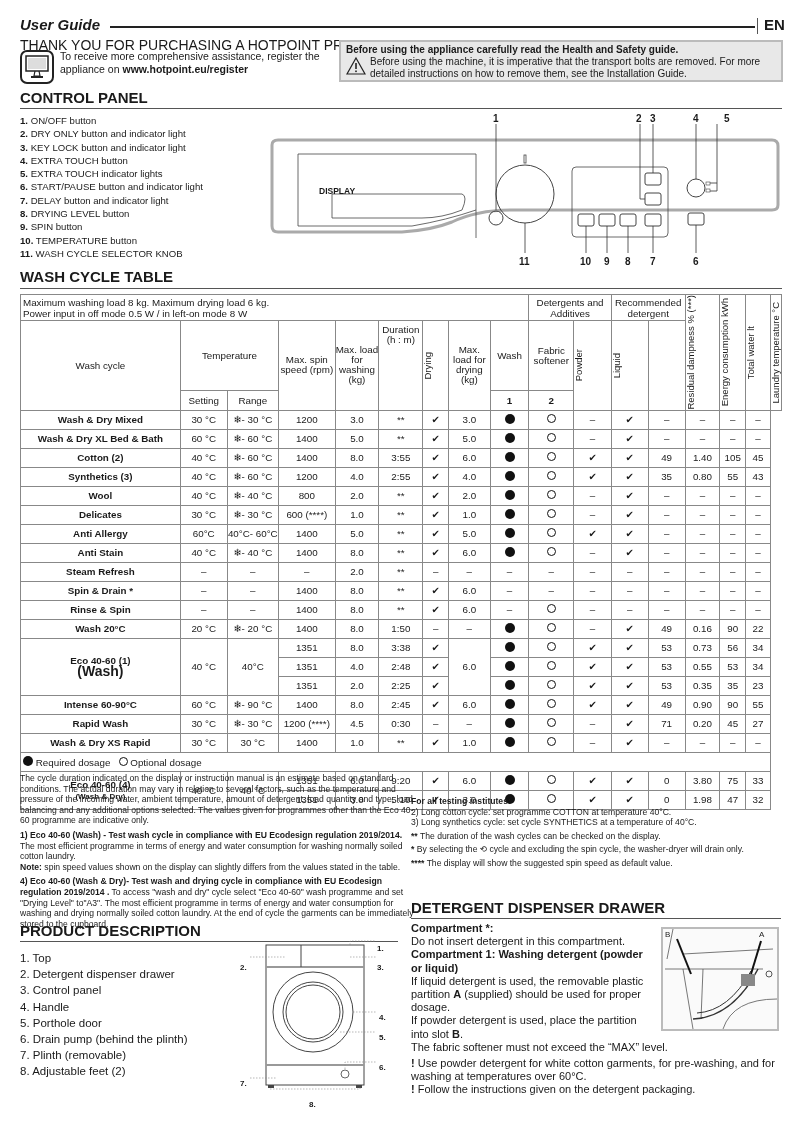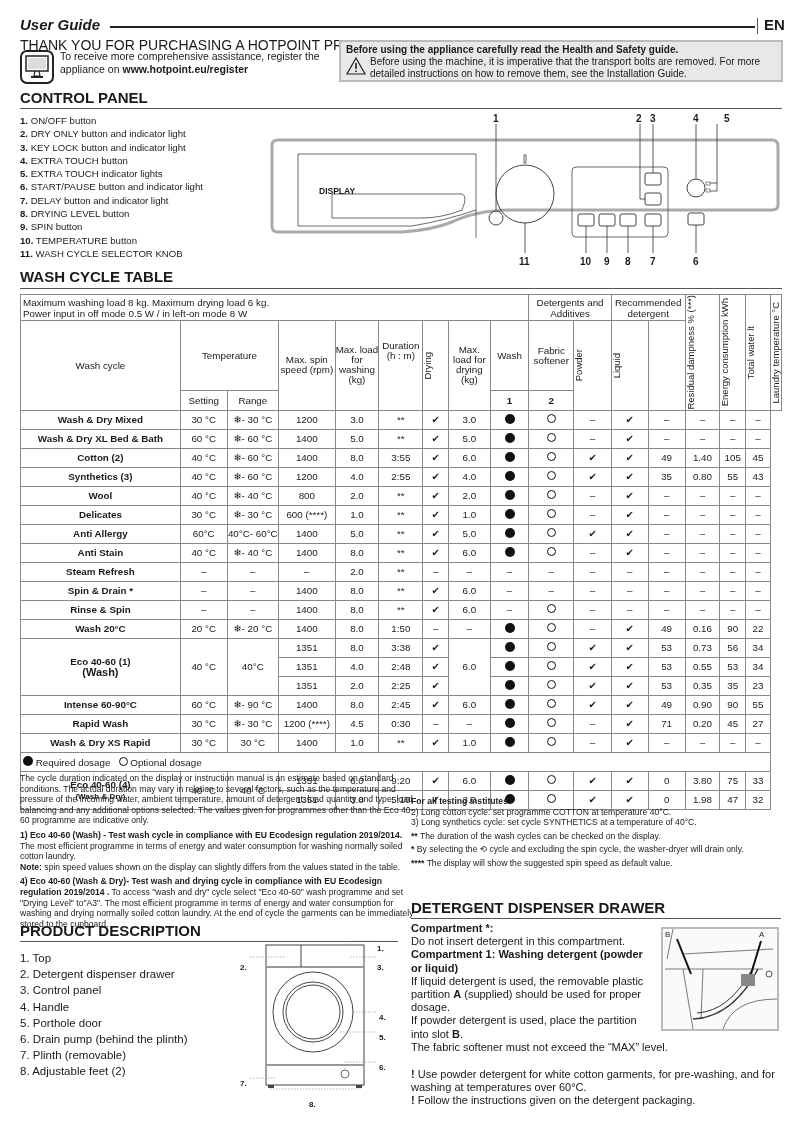--- a/index.html
+++ b/index.html
@@ -169,21 +169,21 @@
         </td>
     <td rowspan="3">
           <div class="vert">Laundry temperature °C</div>
         </td>
   </tr>
   <tr>
     <td rowspan="2">Wash cycle</td>
     <td colspan="2">Temperature</td>
     <td rowspan="2" style="line-height:10px">Max. spin speed (rpm)</td>
     <td rowspan="2" style="line-height:10px">Max. load for washing (kg)</td>
-    <td rowspan="2" style="line-height:10px;vertical-align:top;padding-top:20px">Duration (h : m)</td>
+    <td rowspan="2" style="line-height:10px;vertical-align:top;padding-top:4px">Duration (h : m)</td>
     <td rowspan="2">
           <div class="vert">Drying</div>
         </td>
     <td rowspan="2" style="line-height:10px">Max. load for drying (kg)</td>
     <td>Wash</td>
     <td style="line-height:10px">Fabric softener</td>
     <td rowspan="2">
           <div class="vert">Powder</div>
         </td>
     <td rowspan="2">
@@ -410,21 +410,21 @@
         <td>–</td>
         <td>✔</td>
         <td>49</td>
         <td>0.16</td>
         <td>90</td>
         <td>22</td>
       </tr>
     </tbody>
   <tbody id="rowsEco">
       <tr>
-        <td rowspan="3" class="name" style="line-height:11px">Eco 40-60 (1)<br><span style="font-size:11px">(Wash)</span></td>
+        <td rowspan="3" class="name" style="line-height:11px">Eco 40-60 (1)<br><span style="font-size:14px">(Wash)</span></td>
         <td rowspan="3">40 °C</td>
         <td rowspan="3">40°C</td>
         <td>1351</td>
         <td>8.0</td>
         <td>3:38</td>
         <td>✔</td>
         <td rowspan="3">6.0</td>
         <td><span class="dot"></span></td>
         <td><span class="ring"></span></td>
         <td>✔</td>
@@ -622,21 +622,21 @@
 
 <div class="abs h2" style="left:411px;top:899px">DETERGENT DISPENSER DRAWER</div>
 <div class="abs h2line" style="left:411px;top:918px;width:370px"></div>
 <div class="abs dd-text">
   <b>Compartment *:</b>
   <div>Do not insert detergent in this compartment.</div>
   <b style="display:block;width:245px">Compartment 1: Washing detergent (powder or liquid)</b>
   <div style="width:245px"><span>If liquid detergent is used, the removable plastic partition </span><b>A</b><span> (supplied) should be used for proper dosage.</span></div>
   <div style="width:245px"><span>If powder detergent is used, place the partition into slot </span><b>B</b>.</div>
   <div>The fabric softener must not exceed the “MAX” level.</div>
-  <div style="margin-top:14px"><b>!</b> <span>Use powder detergent for white cotton garments, for pre-washing, and for washing at temperatures over 60°C.</span></div>
+  <div style="margin-top:3px"><b>!</b> <span>Use powder detergent for white cotton garments, for pre-washing, and for washing at temperatures over 60°C.</span></div>
   <div><b>!</b> <span>Follow the instructions given on the detergent packaging.</span></div>
 </div>
 <div class="abs dd-img">
   <svg width="114" height="100" viewBox="0 0 114 100">
     <path d="M10 0 L4 30 M2 40 L100 40 M20 25 L110 20" stroke="#555" fill="none" stroke-width="0.8"></path>
     <path d="M20 40 L30 100 M40 40 L38 90" stroke="#555" fill="none" stroke-width="0.8"></path>
     <path d="M30 90 Q70 88 95 40" stroke="#333" fill="none" stroke-width="1.5"></path>
     <path d="M34 84 Q66 82 88 42" stroke="#333" fill="none" stroke-width="1"></path>
     <rect x="78" y="45" width="14" height="12" fill="#888"></rect>
     <path d="M60 100 Q70 70 114 70" stroke="#555" fill="none" stroke-width="0.8"></path>

